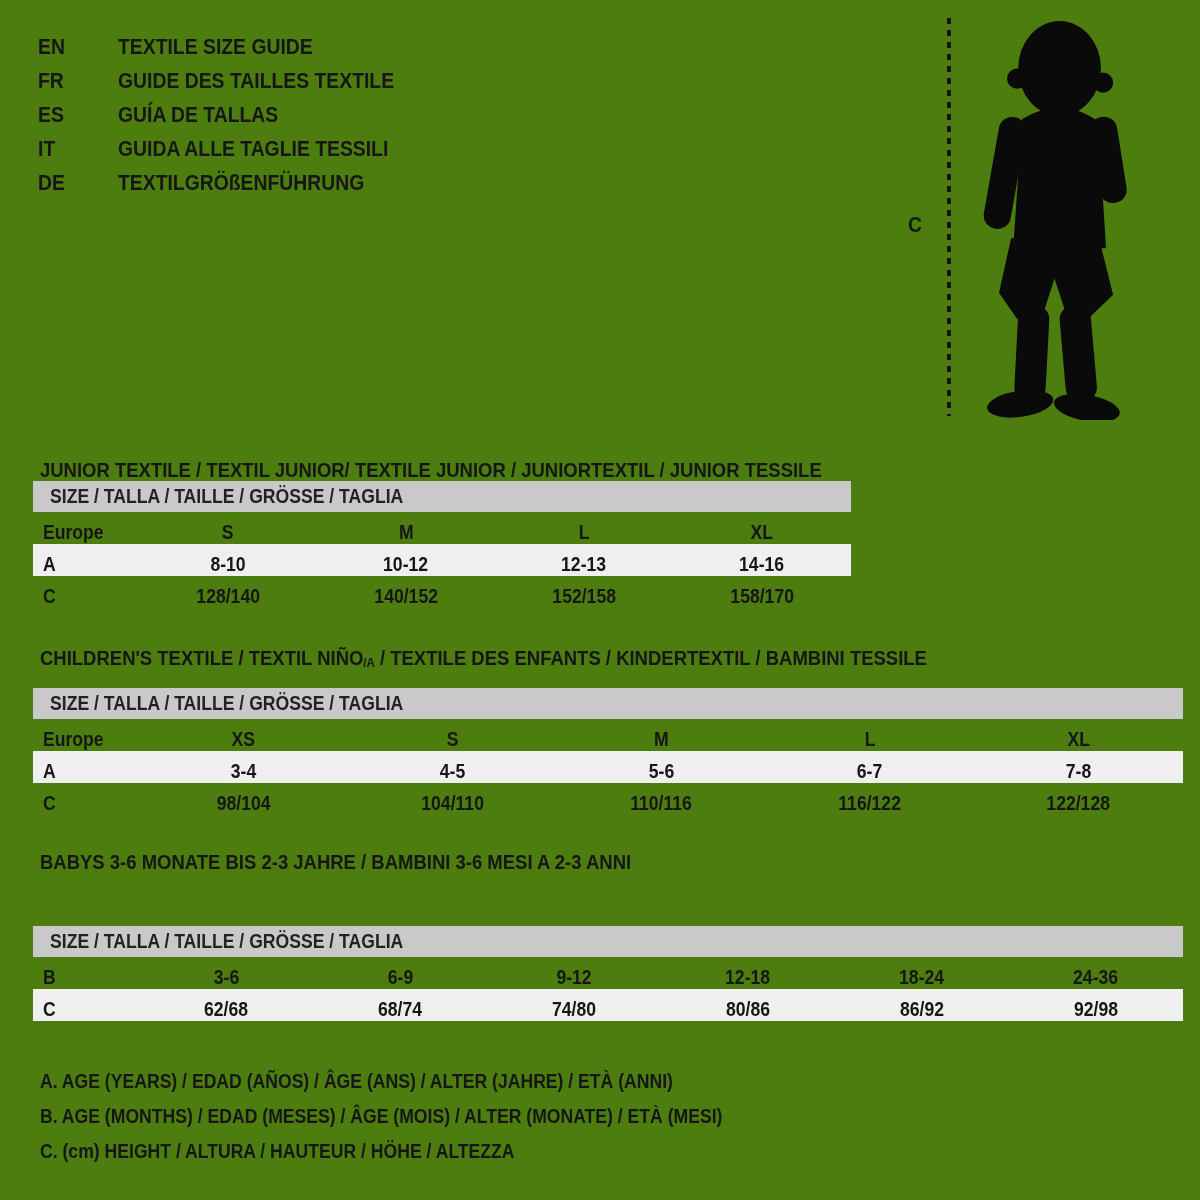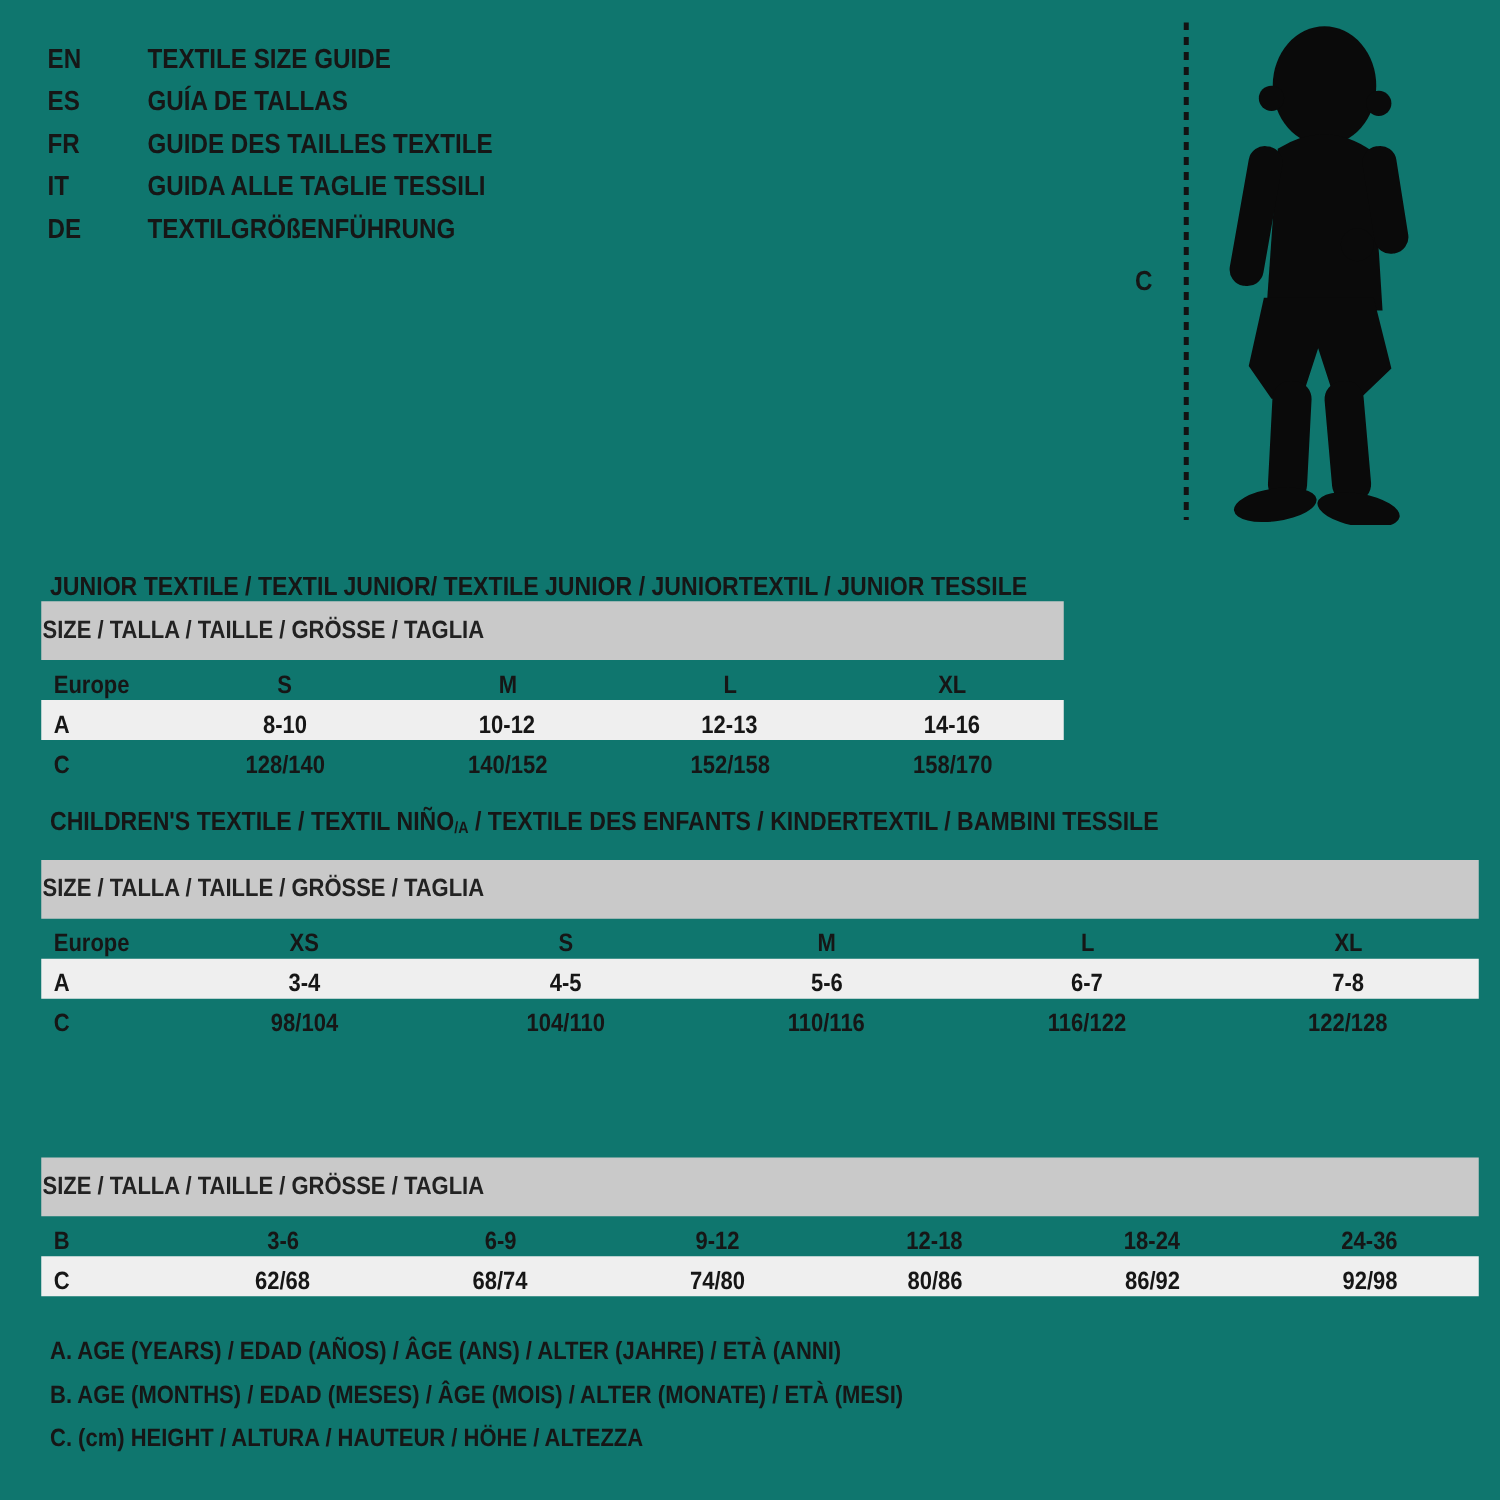--- a/index.html
+++ b/index.html
@@ -4,21 +4,21 @@
 <style>
   :root{
     --size-bar:#c9c9c9;
     --row-band:#efefef;
     --ink:#161616;
   }
   html,body{margin:0;padding:0;background:#ffffff;}
   #canvas{
     position:relative;
     width:1200px;height:1200px;
-    background:#0f766e;
+    background:#4d7c0f;
     font-family:"Liberation Sans", sans-serif;
     font-weight:bold;
     color:var(--ink);
     overflow:hidden;
   }
   .t{display:inline-block;transform:scaleX(0.88);transform-origin:0 50%;white-space:nowrap;}
   .tc{display:inline-block;transform:scaleX(0.88);transform-origin:center;white-space:nowrap;}
 
   
   .lang-block{position:absolute;left:38px;top:30px;font-size:22px;}
@@ -30,22 +30,22 @@
     position:absolute;left:947px;top:18px;width:4px;height:398px;
     background:repeating-linear-gradient(to bottom, #121212 0 6px, transparent 6px 12px);
   }
   .measure-label{position:absolute;left:908px;top:212px;font-size:22px;}
   .baby-svg{position:absolute;left:963px;top:14px;}
 
   
   .sec-title{position:absolute;left:40px;font-size:21px;line-height:32px;}
   .size-table{position:absolute;left:33px;}
   .size-bar{
-    height:47px;background:var(--size-bar);color:#222;
-    display:flex;align-items:center;padding-left:1px;font-size:20px;
+    height:31px;background:var(--size-bar);color:#222;
+    display:flex;align-items:center;padding-left:17px;font-size:20px;
     box-sizing:border-box;
   }
   .trow{display:flex;height:32px;align-items:flex-end;font-size:20px;}
   .trow.band{background:var(--row-band);}
   .cell-label{flex:0 0 106px;padding-left:10px;box-sizing:border-box;text-align:left;}
   .cell{flex:1;text-align:center;}
 
   .sub{font-size:0.62em;position:relative;top:0.18em;}
 
   
@@ -59,26 +59,26 @@
 <body>
 
 <div id="canvas">
 
   <div class="lang-block">
     <div class="lang-row">
       <span class="lang-code"><span class="t">EN</span></span>
       <span class="t">TEXTILE SIZE GUIDE</span>
     </div>
     <div class="lang-row">
+      <span class="lang-code"><span class="t">FR</span></span>
+      <span class="t">GUIDE DES TAILLES TEXTILE</span>
+    </div>
+    <div class="lang-row">
       <span class="lang-code"><span class="t">ES</span></span>
       <span class="t">GUÍA DE TALLAS</span>
-    </div>
-    <div class="lang-row">
-      <span class="lang-code"><span class="t">FR</span></span>
-      <span class="t">GUIDE DES TAILLES TEXTILE</span>
     </div>
     <div class="lang-row">
       <span class="lang-code"><span class="t">IT</span></span>
       <span class="t">GUIDA ALLE TAGLIE TESSILI</span>
     </div>
     <div class="lang-row">
       <span class="lang-code"><span class="t">DE</span></span>
       <span class="t">TEXTILGRÖßENFÜHRUNG</span>
     </div>
   </div>
@@ -159,20 +159,21 @@
       <span class="cell-label"><span class="t">C</span></span>
       <span class="cell"><span class="tc">98/104</span></span>
       <span class="cell"><span class="tc">104/110</span></span>
       <span class="cell"><span class="tc">110/116</span></span>
       <span class="cell"><span class="tc">116/122</span></span>
       <span class="cell"><span class="tc">122/128</span></span>
     </div>
   </div>
 
   <div class="sec-title" style="top:846px">
+    <div><span class="t">BABYS 3-6 MONATE BIS 2-3 JAHRE / BAMBINI 3-6 MESI A 2-3 ANNI</span></div>
   </div>
   <div class="size-table w-wide" style="top:926px">
     <div class="size-bar">
       <span class="t">SIZE / TALLA / TAILLE / GRÖSSE / TAGLIA</span>
     </div>
     <div class="trow">
       <span class="cell-label"><span class="t">B</span></span>
       <span class="cell"><span class="tc">3-6</span></span>
       <span class="cell"><span class="tc">6-9</span></span>
       <span class="cell"><span class="tc">9-12</span></span>

